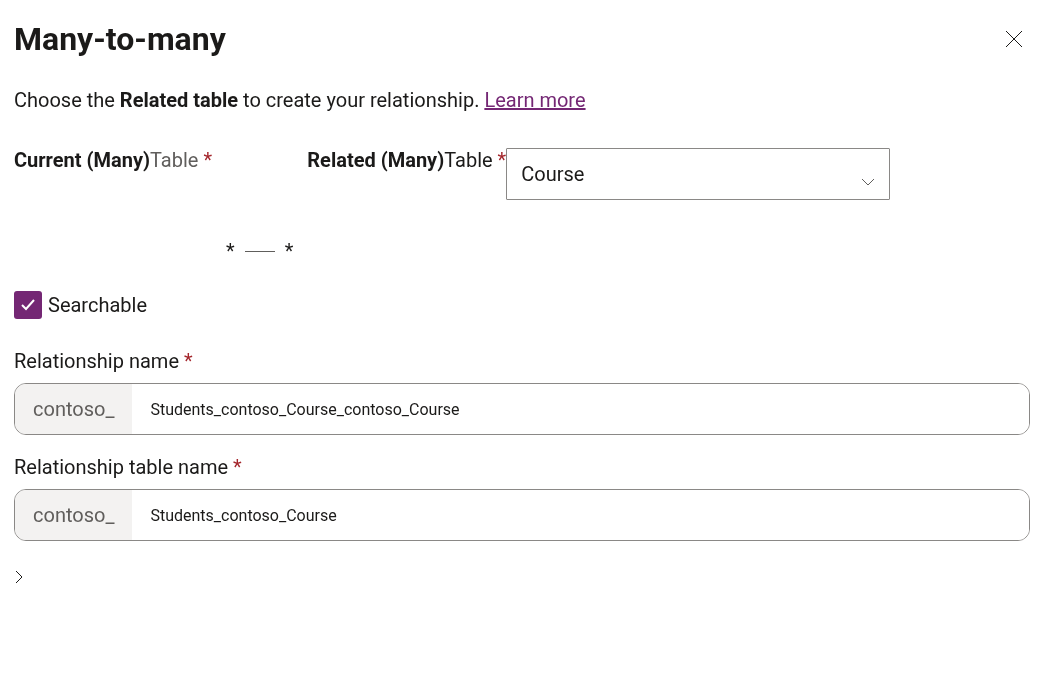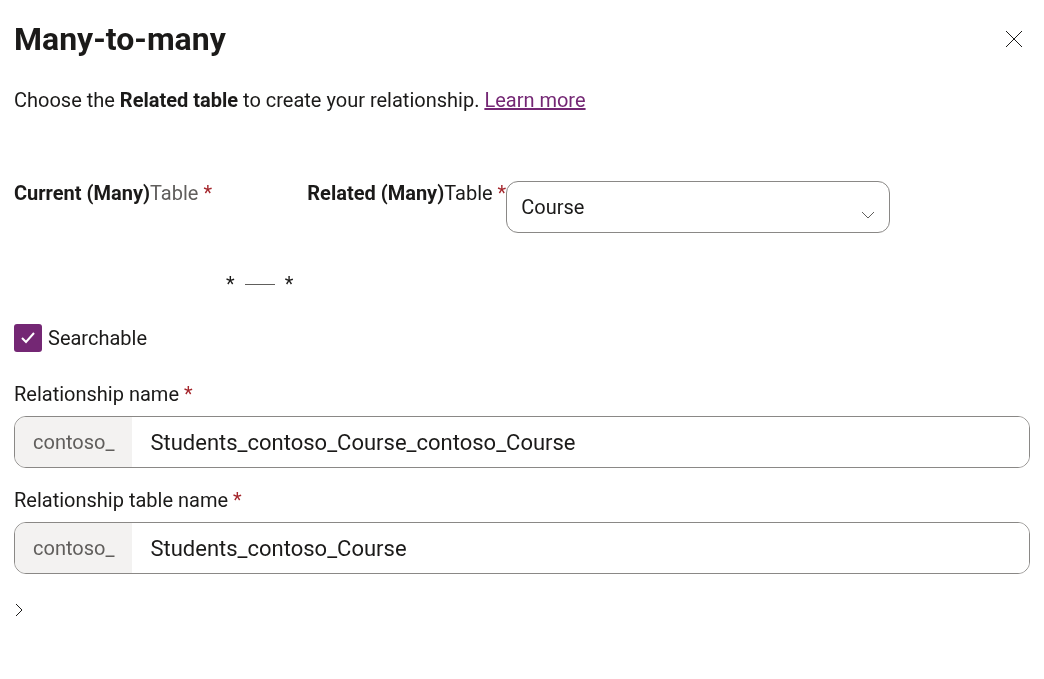--- a/index.html
+++ b/index.html
@@ -36,21 +36,21 @@
     }
     .close-btn svg {
       width: 20px;
       height: 20px;
       stroke: #1b1a19;
       stroke-width: 1;
     }
     .intro {
       font-size: 20px;
       color: #1b1a19;
-      margin-bottom: 69px;
+      margin-bottom: 36px;
     }
     .intro .bold {
       font-weight: 700;
     }
     .intro a {
       color: #742774;
       text-decoration: underline;
     }
     .tables-row {
       display: flex;
@@ -105,21 +105,21 @@
     }
     .connector-line {
       width: 30px;
       height: 1px;
       background: #605e5c;
     }
     .dropdown {
       width: 384px;
       height: 52px;
       border: 1px solid #8a8886;
-      border-radius: 12px;
+      border-radius: 1px;
       background: #ffffff;
       padding: 0 14px;
       font-size: 20px;
       color: #1b1a19;
       display: flex;
       align-items: center;
       justify-content: space-between;
       cursor: pointer;
     }
     .chevron-down {
@@ -178,21 +178,21 @@
       align-items: center;
       font-size: 20px;
       color: #605e5c;
       border-right: none;
     }
     .input-part {
       flex: 1;
       border: none;
       outline: none;
       padding: 0 18px;
-      font-size: 22px;
+      font-size: 16px;
       color: #1b1a19;
       font-family: inherit;
     }
     .advanced-row {
       display: flex;
       align-items: center;
       gap: 16px;
       cursor: pointer;
       margin-top: 26px;
     }

